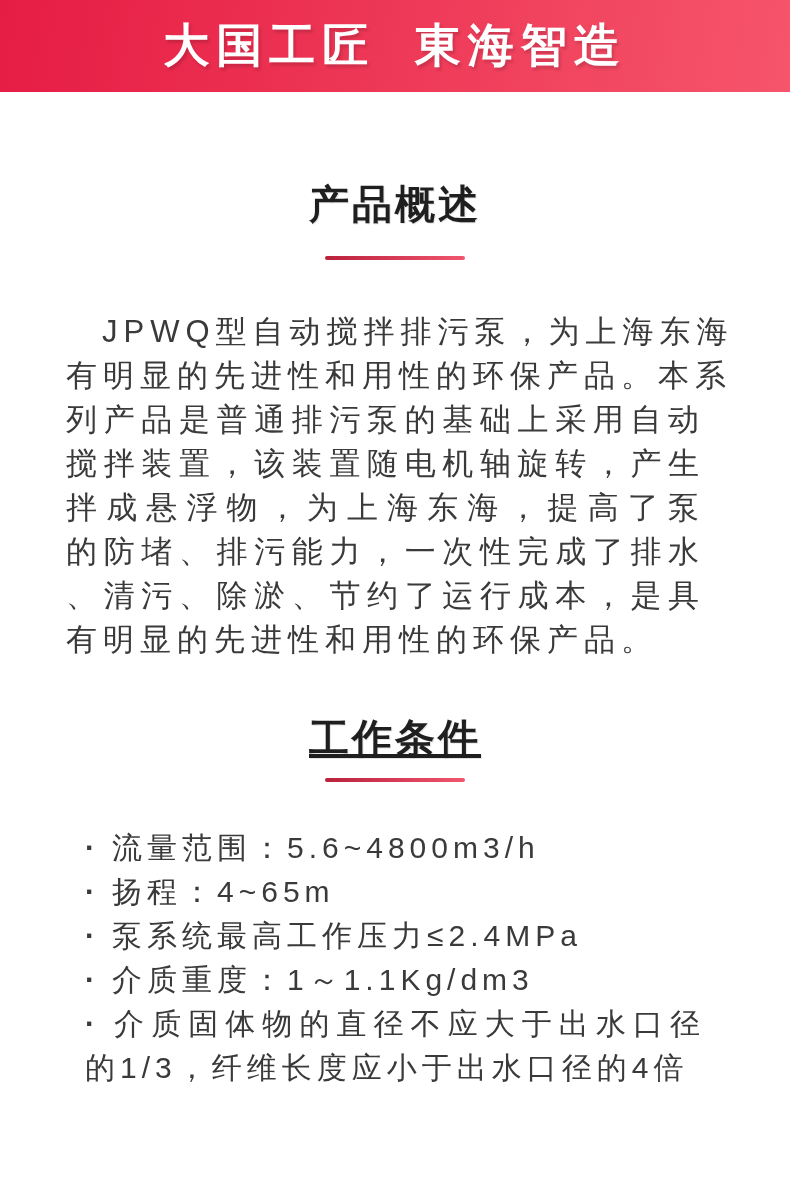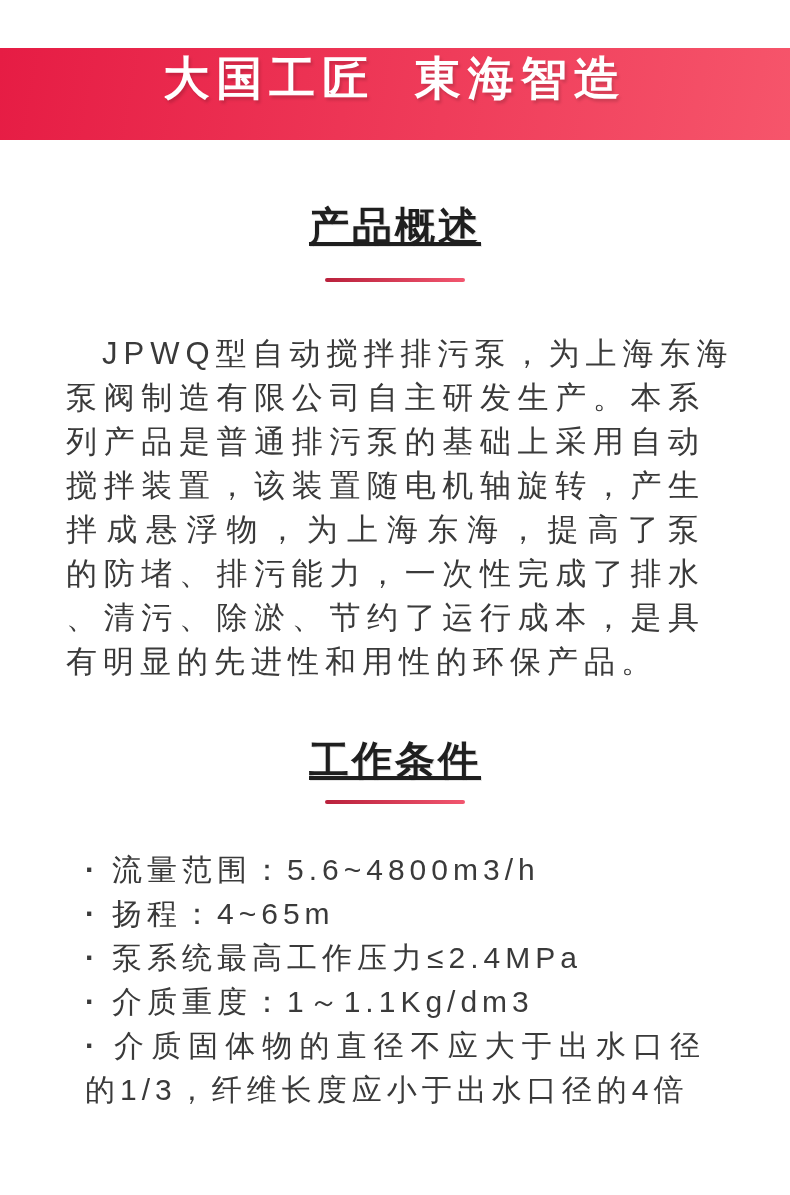--- a/index.html
+++ b/index.html
@@ -16,35 +16,35 @@
   html,body{margin:0;padding:0;}
   body{
     width:790px;height:1195px;overflow:hidden;
     background:var(--page-bg);
     font-family:"Liberation Sans","DejaVu Sans",sans-serif;
     color:var(--body-text);
   }
   .banner{
     width:790px;height:92px;
     background:linear-gradient(100deg,var(--banner-left) 0%,var(--banner-right) 100%);
-    display:flex;align-items:flex-start;justify-content:center;margin-top:48px;
+    display:flex;align-items:center;justify-content:center;
   }
   .banner-title{
     color:var(--banner-text);
     font-size:46px;font-weight:700;letter-spacing:7px;
     text-shadow:2px 3px 3px rgba(0,0,0,0.15);
     white-space:pre;
   }
   .section-title{
     margin:0;text-align:center;
     font-size:40px;font-weight:700;letter-spacing:3px;line-height:48px;
     color:var(--title-color);
     text-shadow:1px 1px 0 rgba(150,150,150,0.25);
   }
-  .overview-title{margin-top:62px;text-decoration:underline;}
+  .overview-title{margin-top:88px;}
   .conditions-title{margin-top:52px;text-decoration:underline;}
   .title-underline{
     width:140px;height:4px;margin:0 auto;border-radius:2px;
     background:linear-gradient(to right,var(--underline-left),var(--underline-right));
   }
   .overview-underline{margin-top:28px;}
   .conditions-underline{margin-top:16px;}
   .paragraph{
     margin:50px 85px 0 66px;
     font-size:31px;line-height:44px;letter-spacing:6px;
@@ -75,21 +75,21 @@
   <span class="banner-title">大国工匠  東海智造</span>
 </header>
 
 <main>
 
   <section>
     <h1 class="section-title overview-title">产品概述</h1>
     <div class="title-underline overview-underline"></div>
     <div class="paragraph">
         <div class="para-line indent">JPWQ型自动搅拌排污泵，为上海东海</div>
-        <div class="para-line">泵阀制造有限公司自主研发生产。本系</div>
+        <div class="para-line">有明显的先进性和用性的环保产品。本系</div>
         <div class="para-line">列产品是普通排污泵的基础上采用自动</div>
         <div class="para-line">搅拌装置，该装置随电机轴旋转，产生</div>
         <div class="para-line">拌成悬浮物，为上海东海，提高了泵</div>
         <div class="para-line">的防堵、排污能力，一次性完成了排水</div>
         <div class="para-line">、清污、除淤、节约了运行成本，是具</div>
         <div class="para-line last">有明显的先进性和用性的环保产品。</div>
       </div>
   </section>
 
   <section>

